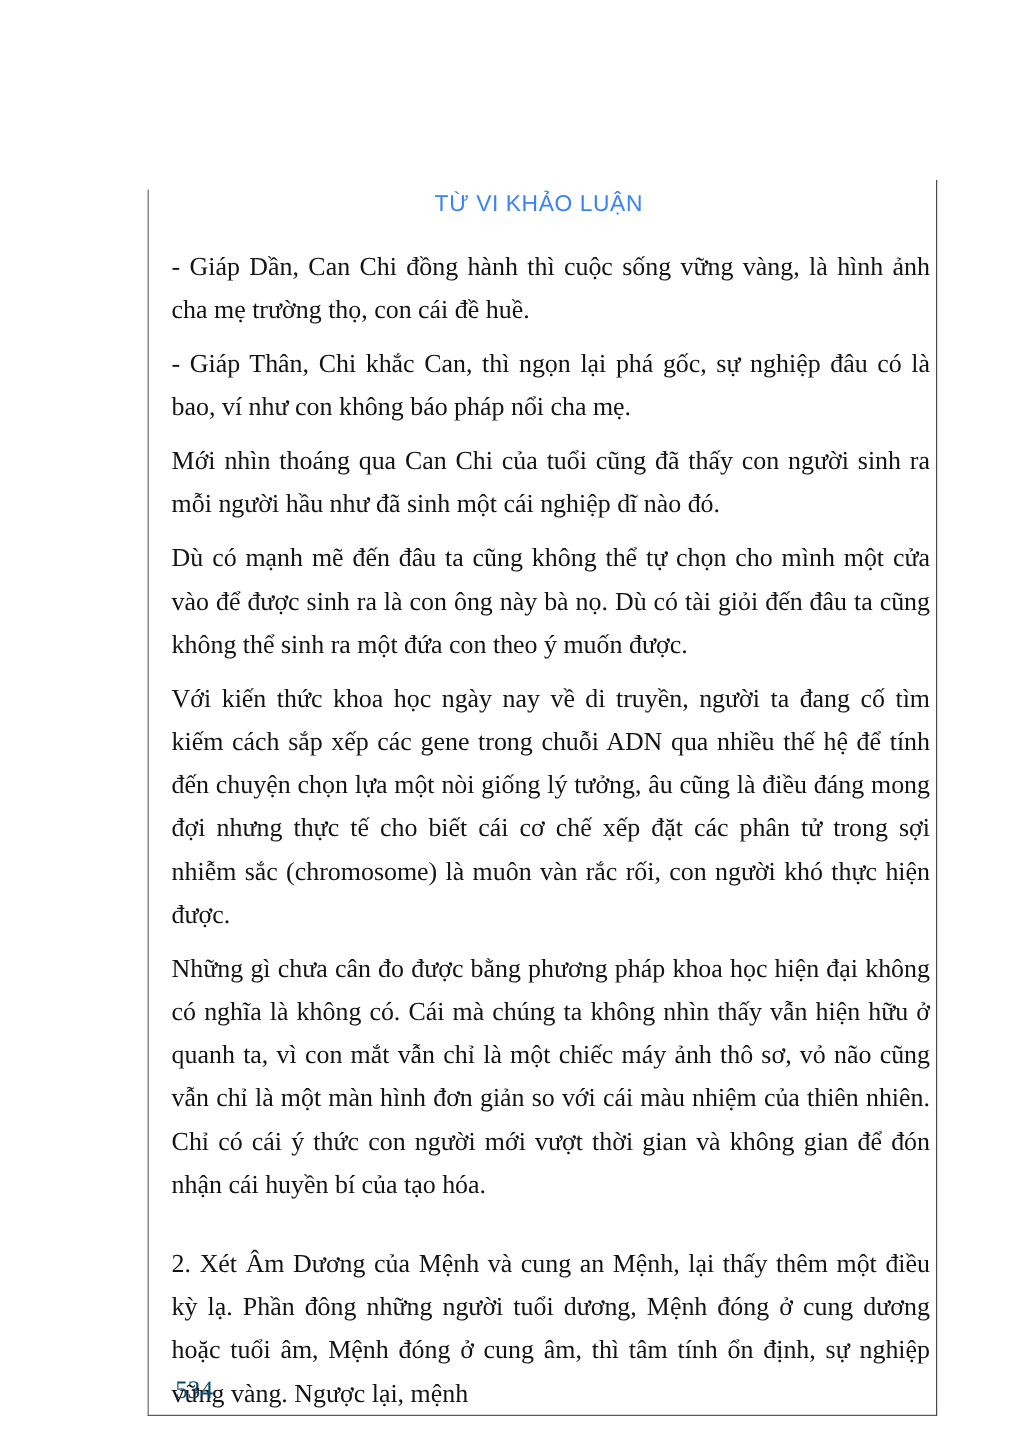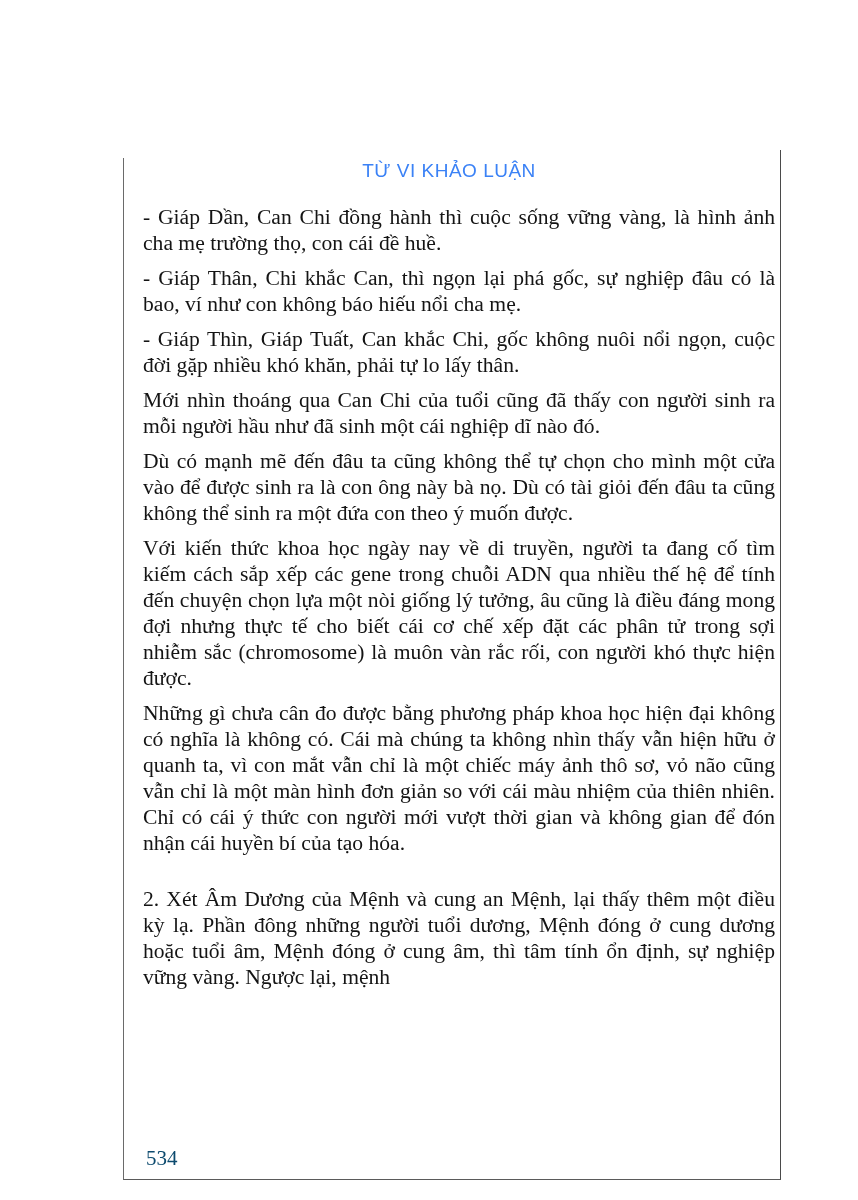--- a/index.html
+++ b/index.html
@@ -51,21 +51,21 @@
     }
     .content {
       position: absolute;
       left: 143px;
       top: 204px;
       width: 632px;
     }
     .para {
       margin: 0;
       font-size: 21.6px;
-      line-height: 26px;
+      line-height: 36px;
       text-align: justify;
       text-align-last: left;
     }
     .para.bullet { margin-bottom: 9px; }
     .para.body { margin-bottom: 9px; }
     .para.gap-before { margin-top: 30px; }
     .page-number {
       position: absolute;
       left: 146px;
       top: 1146px;
@@ -75,22 +75,21 @@
   </style>
 </head>
 <body>
 
 <div class="page-frame"></div>
 
 <div class="running-head">TỪ VI KHẢO LUẬN</div>
 
 <div class="content">
   <p class="para bullet">- Giáp Dần, Can Chi đồng hành thì cuộc sống vững vàng, là hình ảnh cha mẹ trường thọ, con cái đề huề.</p>
-  <p class="para bullet">- Giáp Thân, Chi khắc Can, thì ngọn lại phá gốc, sự nghiệp đâu có là bao, ví như con không báo hiếu nổi cha mẹ.</p>
-  <p class="para bullet">- Giáp Thìn, Giáp Tuất, Can khắc Chi, gốc không nuôi nổi ngọn, cuộc đời gặp nhiều khó khăn, phải tự lo lấy thân.</p>
+  <p class="para bullet">- Giáp Thân, Chi khắc Can, thì ngọn lại phá gốc, sự nghiệp đâu có là bao, ví như con không báo pháp nổi cha mẹ.</p>
   <p class="para body">Mới nhìn thoáng qua Can Chi của tuổi cũng đã thấy con người sinh ra mỗi người hầu như đã sinh một cái nghiệp dĩ nào đó.</p>
   <p class="para body">Dù có mạnh mẽ đến đâu ta cũng không thể tự chọn cho mình một cửa vào để được sinh ra là con ông này bà nọ. Dù có tài giỏi đến đâu ta cũng không thể sinh ra một đứa con theo ý muốn được.</p>
   <p class="para body">Với kiến thức khoa học ngày nay về di truyền, người ta đang cố tìm kiếm cách sắp xếp các gene trong chuỗi ADN qua nhiều thế hệ để tính đến chuyện chọn lựa một nòi giống lý tưởng, âu cũng là điều đáng mong đợi nhưng thực tế cho biết cái cơ chế xếp đặt các phân tử trong sợi nhiễm sắc (chromosome) là muôn vàn rắc rối, con người khó thực hiện được.</p>
   <p class="para body">Những gì chưa cân đo được bằng phương pháp khoa học hiện đại không có nghĩa là không có. Cái mà chúng ta không nhìn thấy vẫn hiện hữu ở quanh ta, vì con mắt vẫn chỉ là một chiếc máy ảnh thô sơ, vỏ não cũng vẫn chỉ là một màn hình đơn giản so với cái màu nhiệm của thiên nhiên. Chỉ có cái ý thức con người mới vượt thời gian và không gian để đón nhận cái huyền bí của tạo hóa.</p>
   <p class="para body gap-before">2. Xét Âm Dương của Mệnh và cung an Mệnh, lại thấy thêm một điều kỳ lạ. Phần đông những người tuổi dương, Mệnh đóng ở cung dương hoặc tuổi âm, Mệnh đóng ở cung âm, thì tâm tính ổn định, sự nghiệp vững vàng. Ngược lại, mệnh</p>
 </div>
 
 <div class="page-number">534</div>
 
 </body></html>

